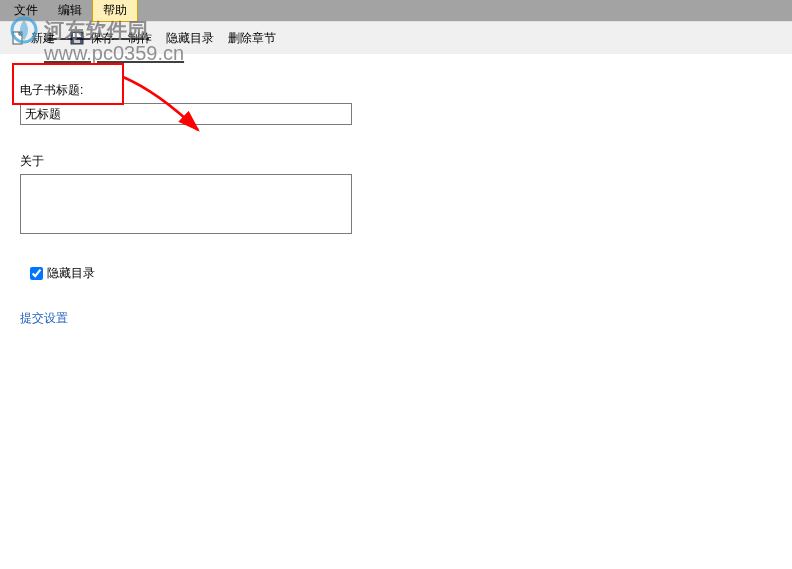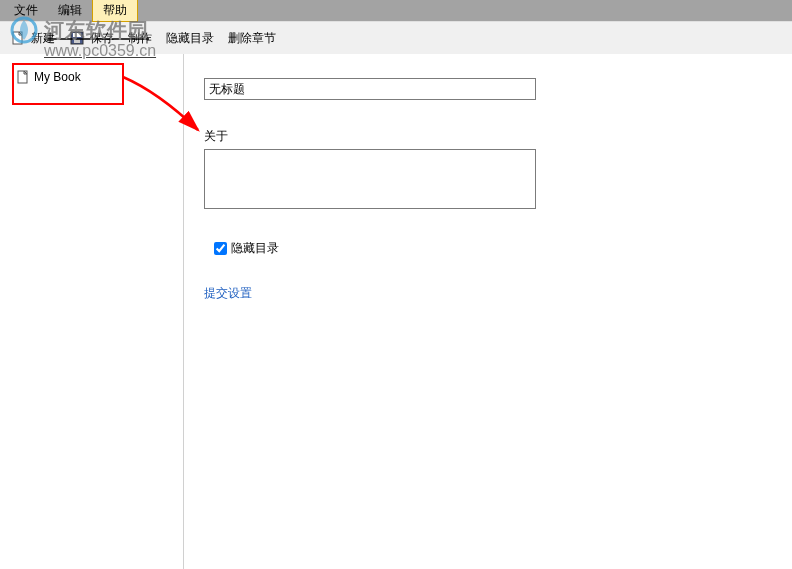--- a/index.html
+++ b/index.html
@@ -146,21 +146,21 @@
       height: 28px;
       display: inline-block;
     }
     .wm-text {
       font-size: 20px;
       font-weight: bold;
       color: #6f6f6f;
       letter-spacing: 1px;
     }
     .wm-url {
-      font-size: 16px;
+      font-size: 20px;
       color: #6f6f6f;
       font-family: Arial, sans-serif;
       margin-left: 34px;
       margin-top: -2px;
     }
     
     
     .red-box {
       position: absolute;
       top: 63px;
@@ -213,34 +213,24 @@
   </div>
   <div class="toolbar-btn">
     <span>隐藏目录</span>
   </div>
   <div class="toolbar-btn">
     <span>删除章节</span>
   </div>
 </div>
 
 <div class="main-area">
-  <div class="sidebar">
-    <div class="tree-item">
-      <span class="tree-item-icon">
-        <svg viewBox="0 0 14 14">
-            <rect x="2" y="1" width="9" height="12" fill="#fff" stroke="#555"></rect>
-            <path d="M8 1 L11 4 L8 4 Z" fill="#ddd" stroke="#555"></path>
-          </svg>
-      </span>
-      <span>My Book</span>
-    </div>
-  </div>
 
   <div class="content">
     <div class="form-block">
+      <label class="form-label">电子书标题:</label>
       <input class="form-input" type="text" value="无标题" style="">
     </div>
 
     <div class="form-block">
       <label class="form-label">关于</label>
       <textarea class="form-textarea" style=""></textarea>
     </div>
 
     <div class="checkbox-row">
       <input type="checkbox" checked="" style="">

